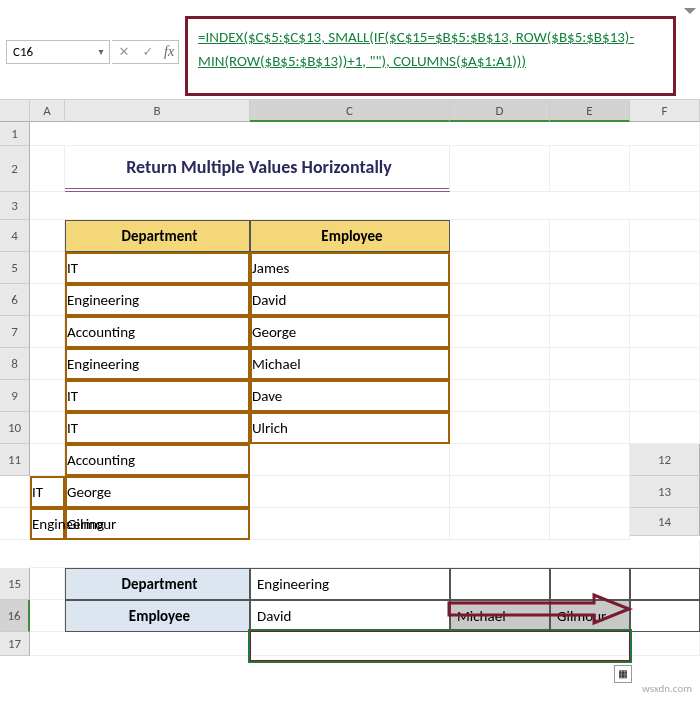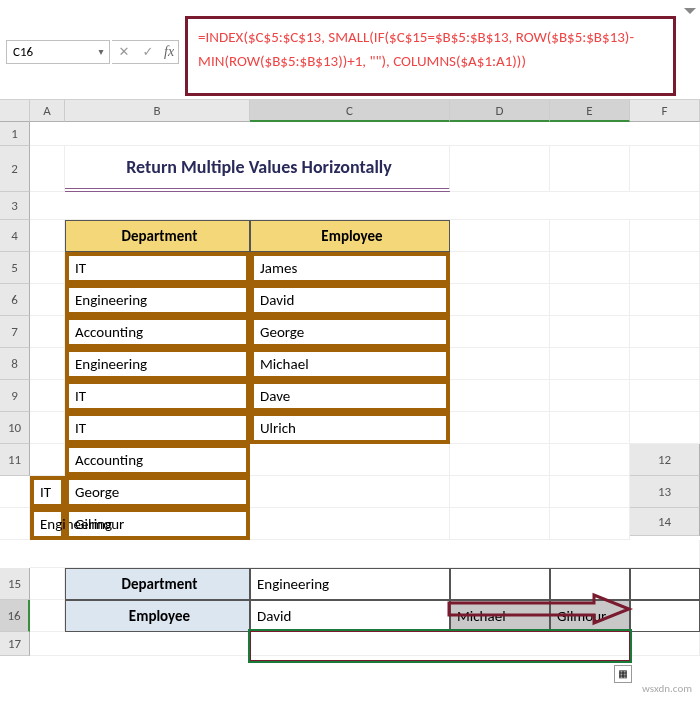--- a/index.html
+++ b/index.html
@@ -63,22 +63,23 @@
       font-size: 14px;
       padding: 0 4px;
     }
     .formula-bar {
       flex: 1;
       margin: 17px 8px 4px 6px;
       border: 3px solid #7a1a2e;
       padding: 6px 10px;
       font-size: 15px;
       line-height: 1.6;
-      color: #ef4444;
+      color: #15803d;
       min-height: 80px;
+      text-decoration: underline;
     }
     .triangle {
       width: 0; height: 0;
       border-left: 6px solid transparent;
       border-right: 6px solid transparent;
       border-top: 6px solid #888;
       align-self: flex-start;
       margin-top: 6px;
       margin-right: 4px;
     }
@@ -134,23 +135,23 @@
       justify-content: center;
     }
     .tbl-head {
       background: #f3d778;
       border: 1px solid #555;
       font-weight: bold;
       font-size: 15px;
       justify-content: center;
     }
     .tbl-cell {
-      border: 4px solid #a16207;
-      font-size: 15px;
-      padding-left: 6px;
+      border: 2px solid #a16207;
+      font-size: 15px;
+      padding-left: 0;
     }
     .lookup-head {
       background: #dce6f0;
       border: 1px solid #555;
       font-weight: bold;
       font-size: 15px;
       justify-content: center;
     }
     .lookup-cell {
       border: 1px solid #555;

